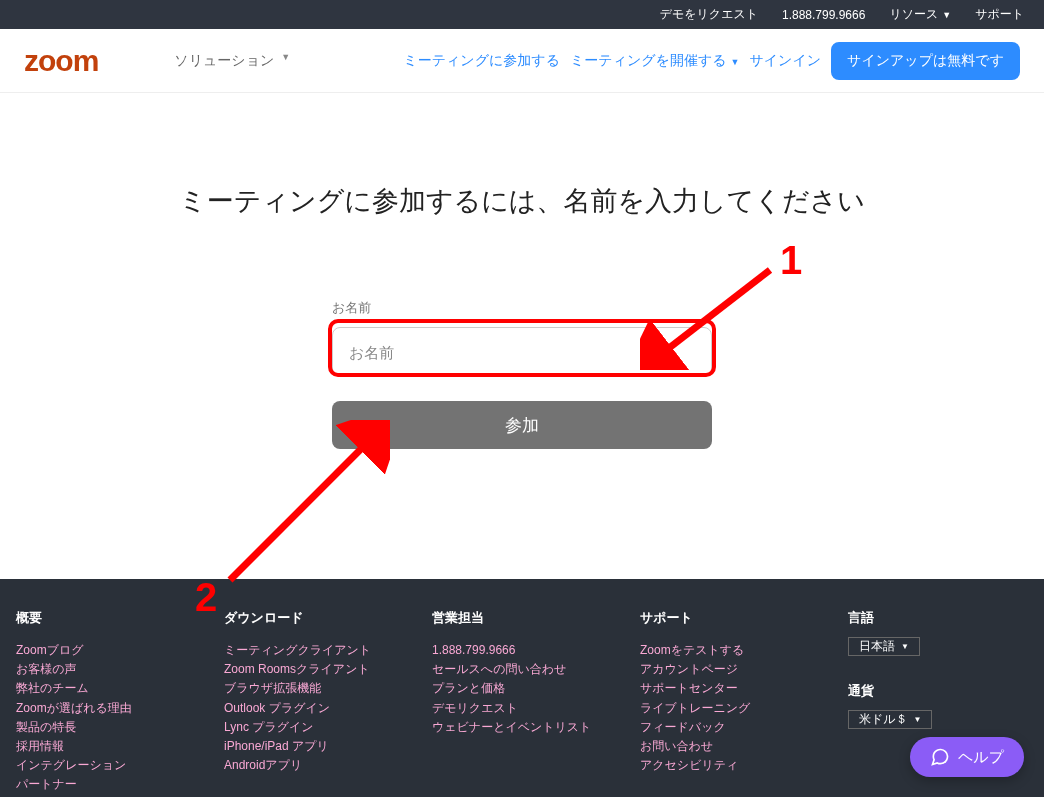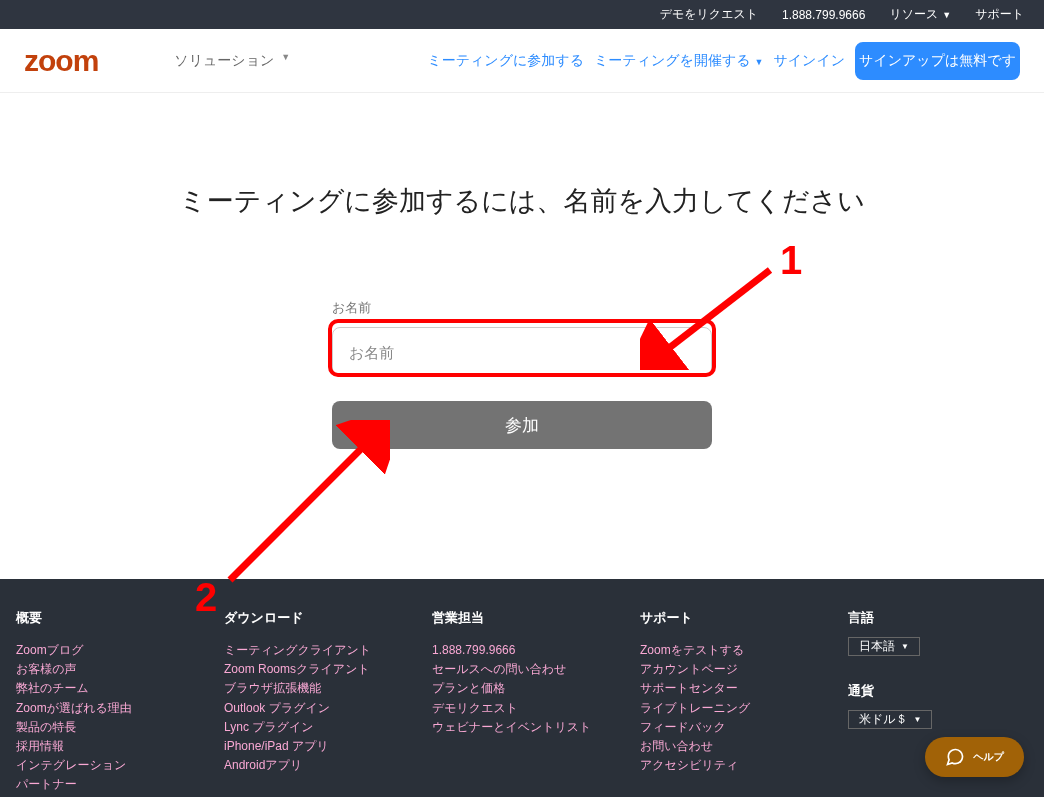--- a/index.html
+++ b/index.html
@@ -7,40 +7,40 @@
 
 .topbar { background: #2f3540; height: 29px; display: flex; justify-content: flex-end; align-items: center; padding-right: 20px; gap: 24px; }
 .topbar a { color: #fff; font-size: 12px; text-decoration: none; cursor: pointer; }
 .topbar .caret { margin-left: 4px; font-size: 9px; }
 
 .navbar { height: 64px; display: flex; align-items: center; padding: 0 24px; border-bottom: 1px solid #eee; background: #fff; }
 .logo { color: #c2410c; font-weight: 700; font-size: 30px; letter-spacing: -1px; text-transform: lowercase; margin-right: 28px; }
 .nav-left { display: flex; gap: 7px; color: #666; font-size: 14px; cursor: pointer; margin-left: 48px; }
 .nav-right { margin-left: auto; display: flex; align-items: center; gap: 10px; }
 .nav-link { color: #2D8CFF; font-size: 14px; text-decoration: none; cursor: pointer; }
-.signup-btn { background: #2D8CFF; color: #fff; border: none; border-radius: 8px; padding: 10px 4px; font-size: 14px; font-weight: 500; cursor: pointer; }
+.signup-btn { background: #2D8CFF; color: #fff; border: none; border-radius: 8px; padding: 10px 16px; font-size: 14px; font-weight: 500; cursor: pointer; }
 
 .main { padding: 90px 0 130px; text-align: center; }
 .heading { font-size: 27px; font-weight: 400; color: #222; margin-bottom: 80px; }
 .form-wrap { width: 380px; margin: 0 auto; text-align: left; position: relative; }
 .field-label { font-size: 13px; color: #777; margin-bottom: 10px; display: block; }
 .name-input { width: 100%; height: 50px; border: 1px solid #ccc; border-radius: 8px; padding: 0 16px; font-size: 15px; color: #333; outline: none; }
 .name-input::placeholder { color: #888; }
 .input-highlight { position: absolute; border: 4px solid #FF0000; border-radius: 10px; pointer-events: none; top: 20px; left: -4px; width: 388px; height: 58px; }
 .join-btn { width: 100%; height: 48px; background: #737373; color: #fff; border: none; border-radius: 8px; font-size: 17px; margin-top: 24px; cursor: pointer; }
 
 .footer { background: #2a3039; color: #fff; padding: 30px 16px 40px; display: flex; gap: 10px; font-size: 12px; min-height: 200px; }
 .fcol { flex: 1; }
 .fcol h4 { font-size: 13px; font-weight: 700; margin-bottom: 14px; }
 .fcol a { display: block; color: #f9a8d4; text-decoration: none; line-height: 1.6; cursor: pointer; font-size: 12px; }
 .fside { width: 180px; }
 .fside h4 { font-size: 13px; font-weight: 700; margin-bottom: 10px; }
 .fselect { border: 1px solid #666; padding: 0 10px; display: inline-flex; align-items: center; gap: 6px; font-size: 12px; cursor: pointer; margin-bottom: 26px; }
 
-.help-pill { position: absolute; bottom: 20px; right: 20px; background: #a16207; color: #fff; border-radius: 999px; padding: 10px 20px; display: flex; align-items: center; gap: 8px; font-size: 10px; font-weight: 700; cursor: pointer; box-shadow: 0 4px 12px rgba(0,0,0,0.25); }
+.help-pill { position: absolute; bottom: 20px; right: 20px; background: #8b5cf6; color: #fff; border-radius: 999px; padding: 10px 20px; display: flex; align-items: center; gap: 8px; font-size: 15px; font-weight: 400; cursor: pointer; box-shadow: 0 4px 12px rgba(0,0,0,0.25); }
 .help-pill svg { width: 20px; height: 20px; }
 
 .annot-num { position: absolute; font-size: 40px; font-weight: 900; color: #FF0000; font-family: Arial, sans-serif; }
 .annot-arrow { position: absolute; pointer-events: none; }
 </style>
 </head>
 <body>
 
 <div class="topbar">
   <a>デモをリクエスト</a>

